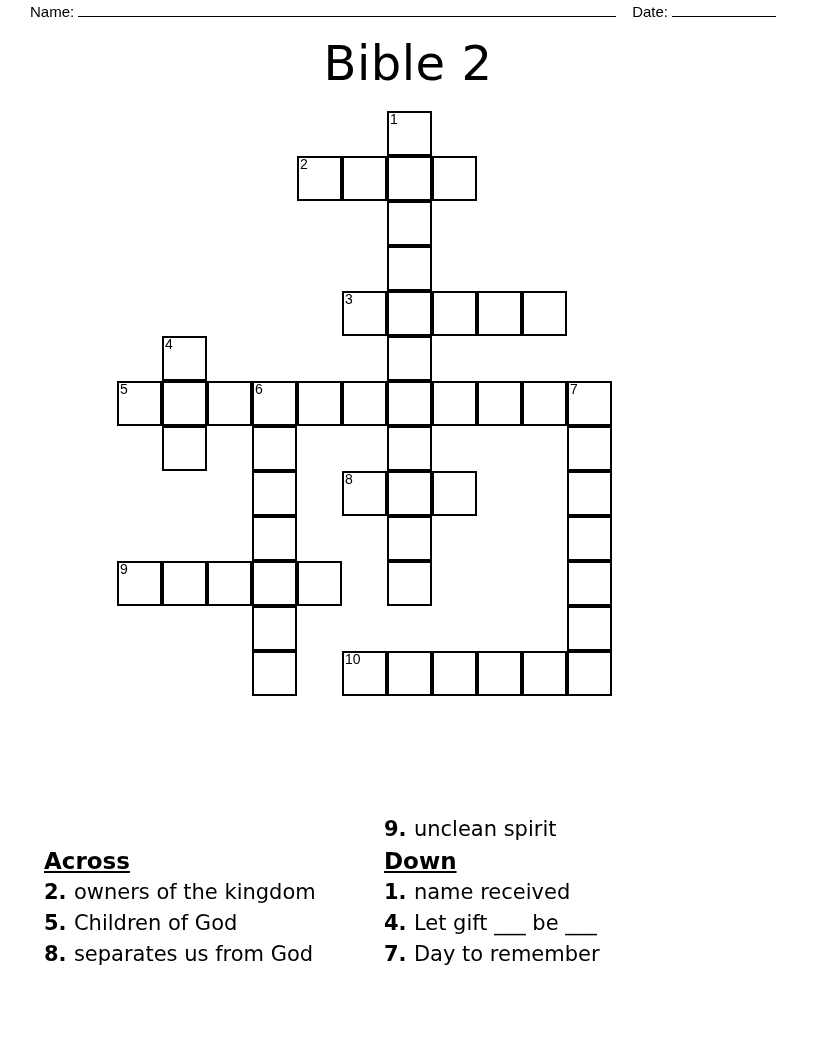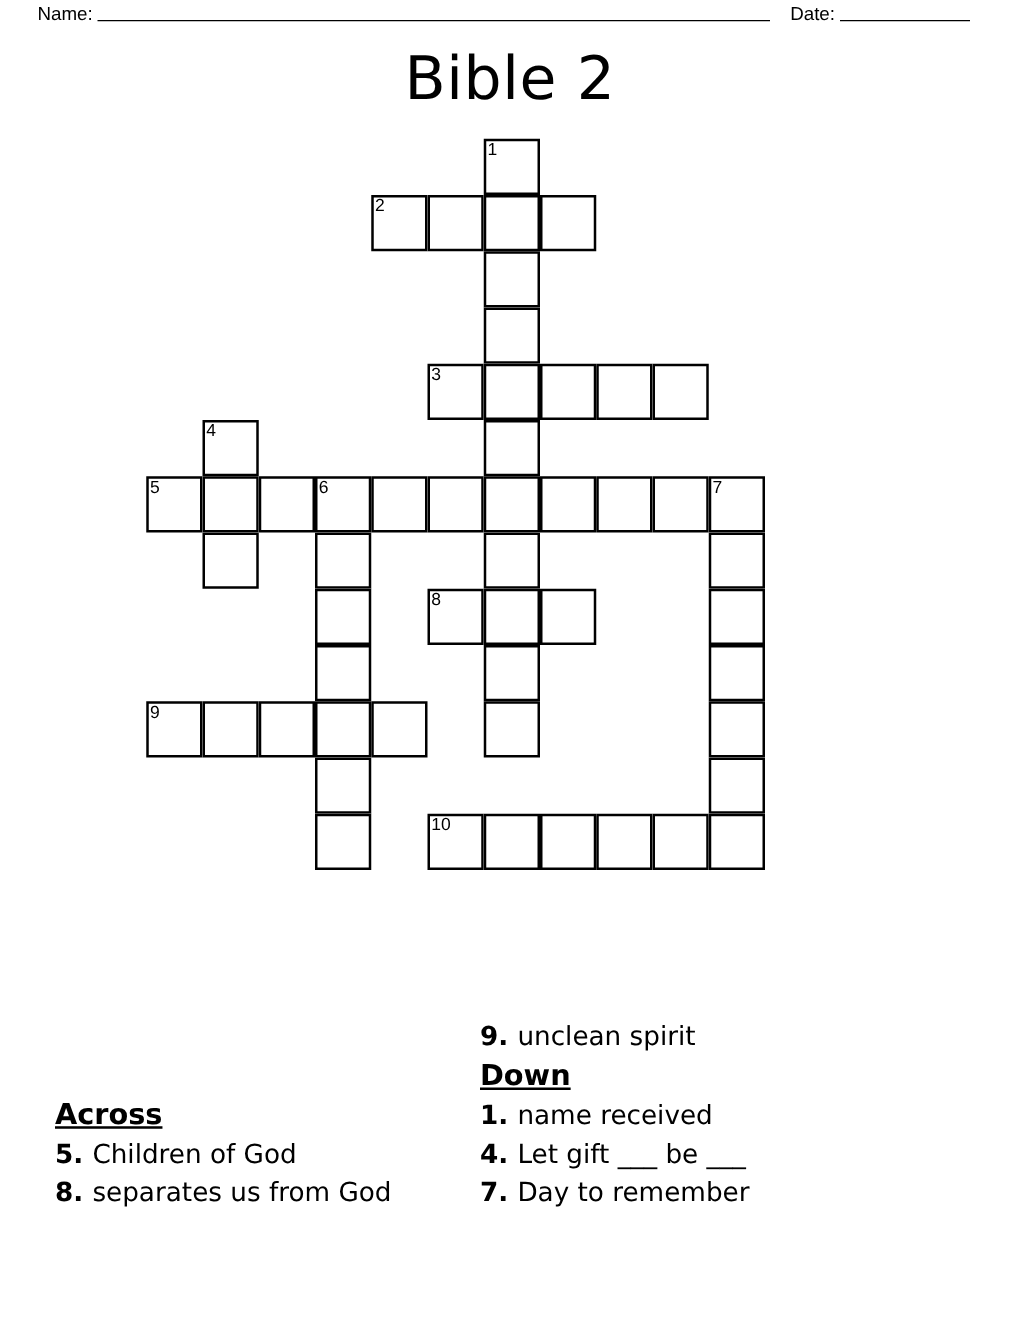--- a/index.html
+++ b/index.html
@@ -200,20 +200,21 @@
     <div class="cell" style="left: 432px; top: 651px;"></div>
     <div class="cell" style="left: 477px; top: 651px;"></div>
     <div class="cell" style="left: 522px; top: 651px;"></div>
     <div class="cell" style="left: 567px; top: 651px;"></div>
   </div>
 
 <div class="clues">
   <div class="clue-col left">
     <div class="heading">Across</div>
     <div id="across-list-a">
+        <p class="clue"><span class="cnum">2. </span><span>owners of the kingdom</span></p>
         <p class="clue"><span class="cnum">5. </span><span>Children of God</span></p>
         <p class="clue"><span class="cnum">8. </span><span>separates us from God</span></p>
       </div>
   </div>
   <div class="clue-col right">
     <div id="across-list-b">
         <p class="clue"><span class="cnum">9. </span><span>unclean spirit</span></p>
       </div>
     <div class="heading">Down</div>
     <div id="down-list">

